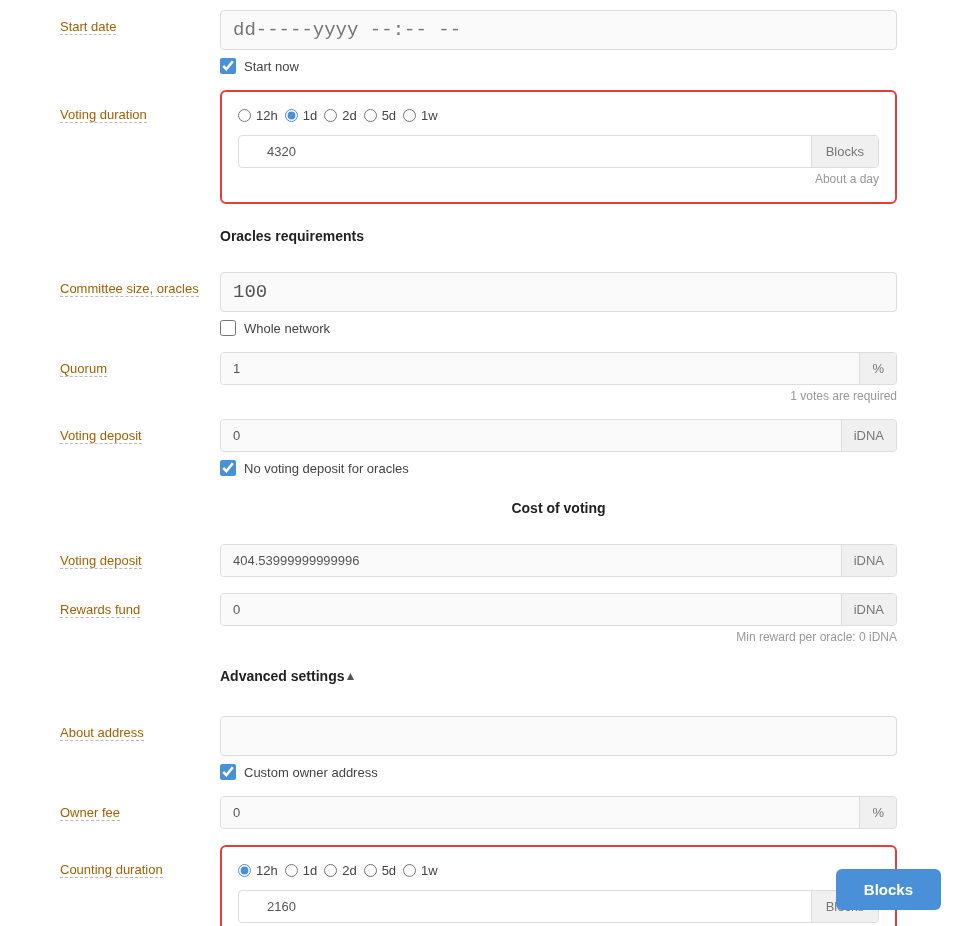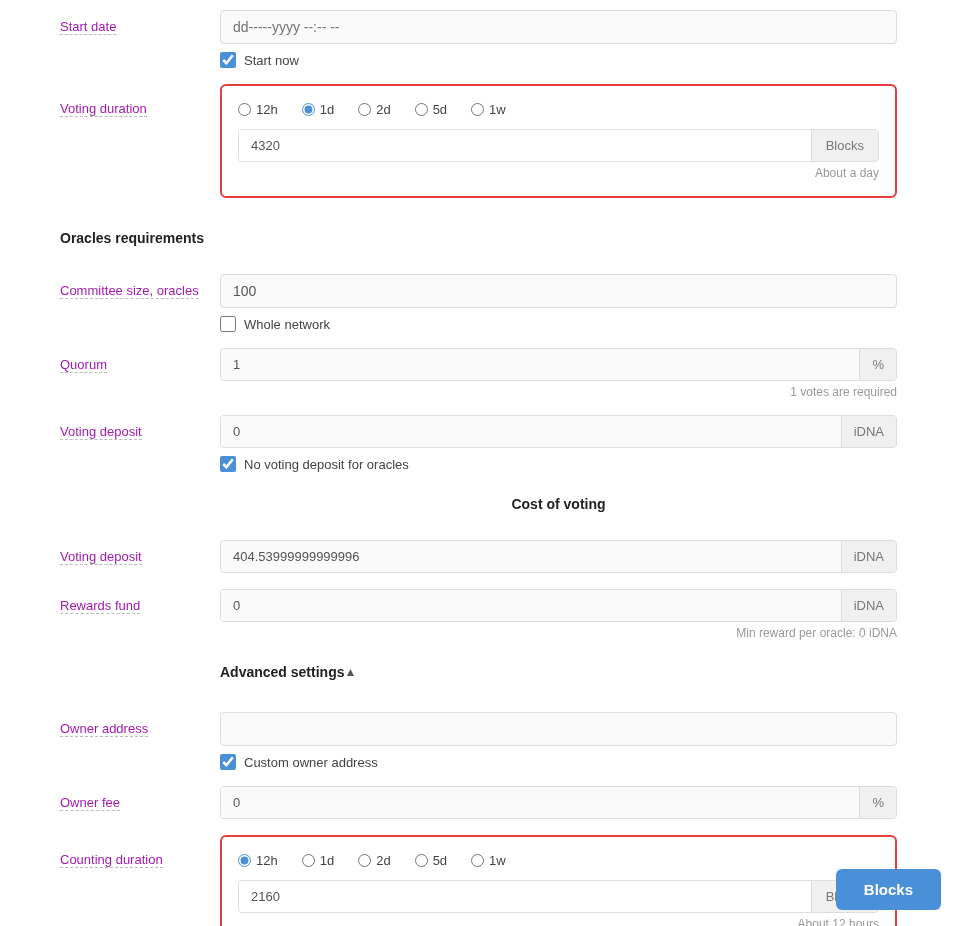--- a/index.html
+++ b/index.html
@@ -26,21 +26,21 @@
 
     .label-col {
       width: 160px;
       min-width: 160px;
       padding-top: 8px;
       padding-right: 16px;
     }
 
     .label-text {
       font-size: 13px;
-      color: #a21caf;
+      color: #a16207;
       border-bottom: 1px dashed #bbb;
       cursor: default;
       display: inline-block;
     }
 
     .input-col {
       flex: 1;
     }
 
     .section-title {
@@ -49,24 +49,25 @@
       color: #222;
       margin-bottom: 12px;
       margin-top: 8px;
     }
 
     .input-field {
       width: 100%;
       border: 1px solid #ddd;
       border-radius: 4px;
       padding: 8px 12px;
-      font-size: 14px;
+      font-size: 19px;
       color: #555;
       background: #fafafa;
       outline: none;
+      font-family: Liberation Mono, monospace;
     }
 
     .input-with-suffix {
       display: flex;
       border: 1px solid #ddd;
       border-radius: 4px;
       overflow: hidden;
     }
 
     .input-with-suffix input {
@@ -129,29 +130,30 @@
 
     .red-border-box {
       border: 2px solid #e53e3e;
       border-radius: 6px;
       padding: 16px;
       margin-bottom: 0;
     }
 
     .radio-options-row {
       display: flex;
-      gap: 24px;
+      gap: 7px;
       margin-bottom: 12px;
     }
 
     .blocks-input-row {
       display: flex;
       border: 1px solid #ddd;
       border-radius: 4px;
       overflow: hidden;
+      padding-left: 16px;
     }
 
     .blocks-input-row input {
       flex: 1;
       border: none;
       padding: 8px 12px;
       font-size: 13px;
       color: #555;
       background: #fff;
       outline: none;
@@ -265,21 +267,21 @@
         </div>
         <div class="blocks-input-row">
           <input type="text" value="4320" style="">
           <div class="blocks-suffix">Blocks</div>
         </div>
         <div class="hint-text">About a day</div>
       </div>
     </div>
   </div>
 
-  <div class="form-row" style="margin-top:0;flex-direction:column;">
+  <div class="form-row" style="margin-top:0;">
     <div class="label-col"></div>
     <div class="input-col">
       <div class="section-title">Oracles requirements</div>
     </div>
   </div>
 
   <div class="form-row">
     <div class="label-col">
       <span class="label-text">Committee size, oracles</span>
     </div>
@@ -358,21 +360,21 @@
     <div class="input-col">
       <div class="section-header-row">
         <span class="advanced-title">Advanced settings</span>
         <span class="chevron-icon">▲</span>
       </div>
     </div>
   </div>
 
   <div class="form-row">
     <div class="label-col">
-      <span class="label-text">Owner address</span>
+      <span class="label-text">About address</span>
     </div>
     <div class="input-col">
       <input class="input-field" type="text" style="">
       <div class="checkbox-label">
         <input type="checkbox" checked="" style="">
         <span>Custom owner address</span>
       </div>
     </div>
   </div>
 

